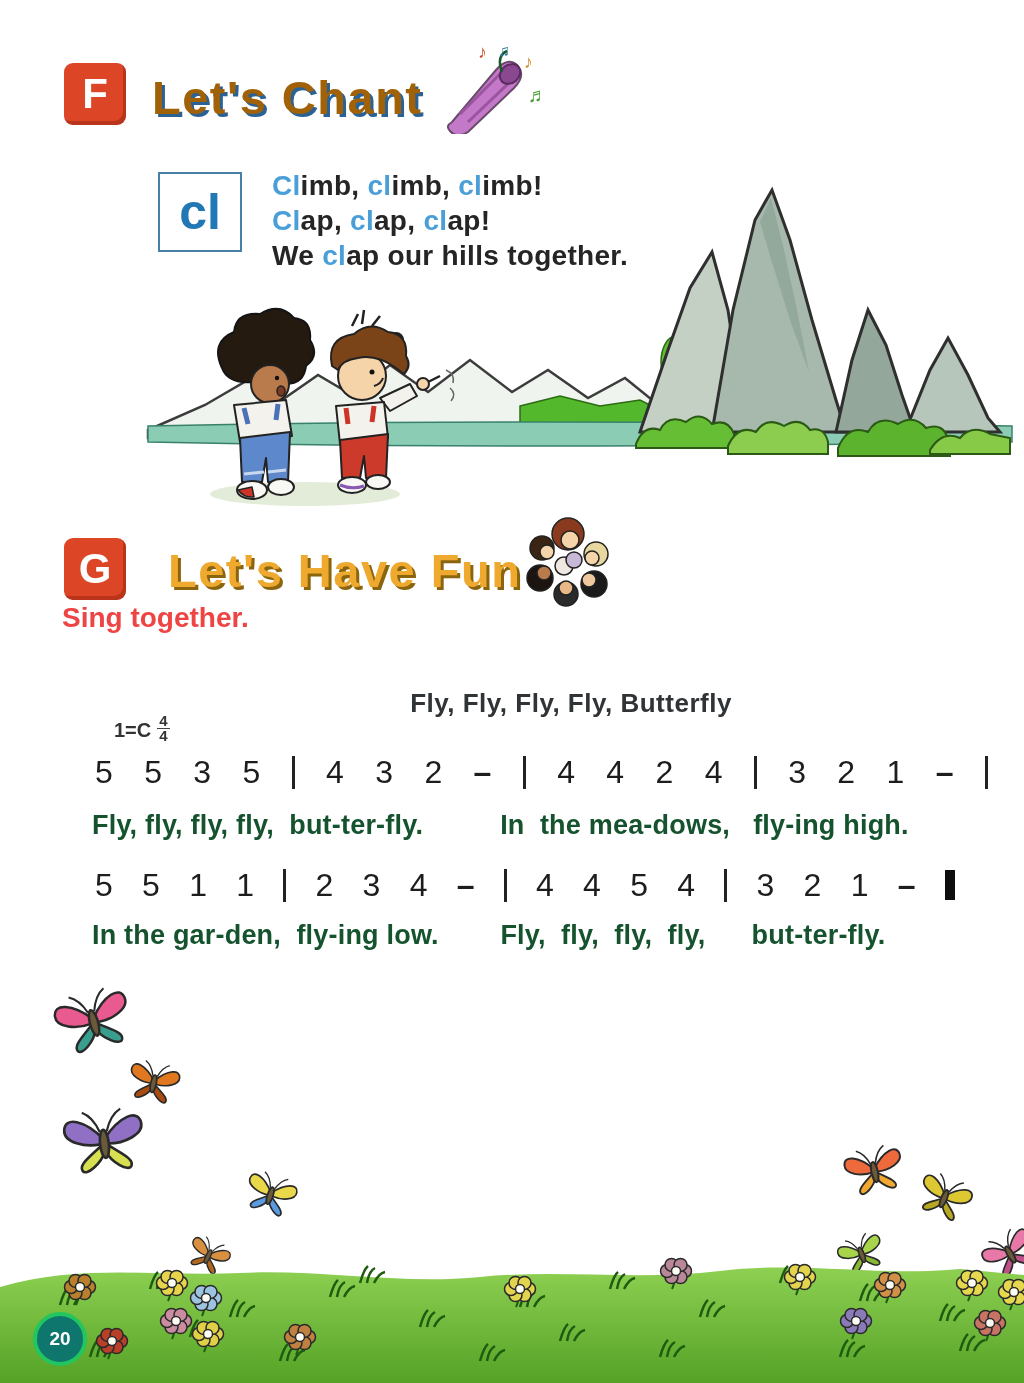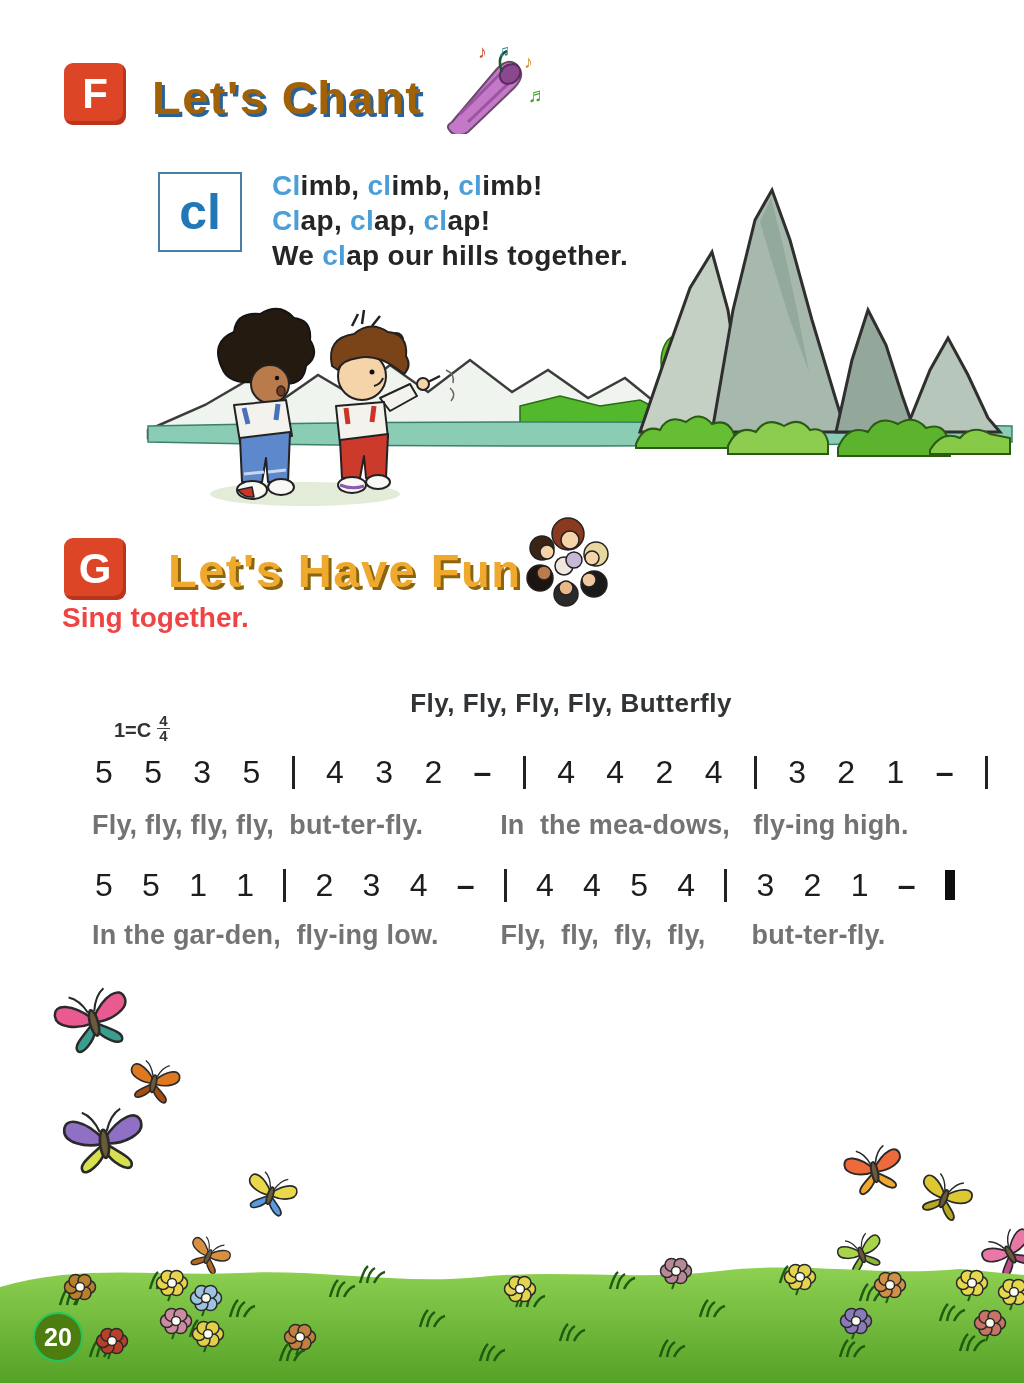--- a/index.html
+++ b/index.html
@@ -43,31 +43,31 @@
     font-size:26px;font-weight:800;color:#303436;letter-spacing:.5px;}
   .keysig{position:absolute;left:95px;top:714px;font-size:20px;font-weight:600;color:#333;
     display:flex;align-items:flex-end;gap:6px;margin-left:19px;}
   .frac{display:inline-flex;flex-direction:column;align-items:center;font-size:15px;line-height:13px;font-weight:700;}
   .frac .top{border-bottom:1.5px solid #444;padding:0 2px 1px;}
   .music-line{position:absolute;left:95px;display:flex;justify-content:space-between;align-items:center;
     font-size:32px;font-weight:500;color:#1d1d1d;height:38px;}
   .music-line .barline{display:inline-block;width:3px;height:33px;background:#222;}
   .music-line .finalbar{display:inline-block;width:10px;height:30px;background:#0e0e0e;}
   .music-line .dash{font-weight:700;}
-  .lyric-line{position:absolute;left:92px;font-size:27px;font-weight:600;color:#737373;
+  .lyric-line{position:absolute;left:92px;font-size:27px;font-weight:600;color:#14532d;
     white-space:pre;letter-spacing:.2px;}
   
   #butterflies{position:absolute;left:0;top:0;width:100%;height:100%;pointer-events:none;}
   #butterflies svg{position:absolute;}
   .grass{position:absolute;left:0;top:1245px;}
   .page-badge{
     position:absolute;left:33px;top:1312px;width:46px;height:46px;border-radius:50%;
-    background:#4d7c0f;border:2px solid #22c55e;color:#fff;
+    background:#0f766e;border:4px solid #22c55e;color:#fff;
     display:flex;align-items:center;justify-content:center;
-    font-size:25px;font-weight:800;z-index:5;
+    font-size:19px;font-weight:800;z-index:5;
   }
 </style>
 </head>
 <body>
 
 <div class="page">
 
   <div class="badge badge-f">F</div>
   <div class="sec-title title-chant">Let's Chant</div>
   <svg class="horn-icon" width="112" height="92" viewBox="0 0 112 92">

